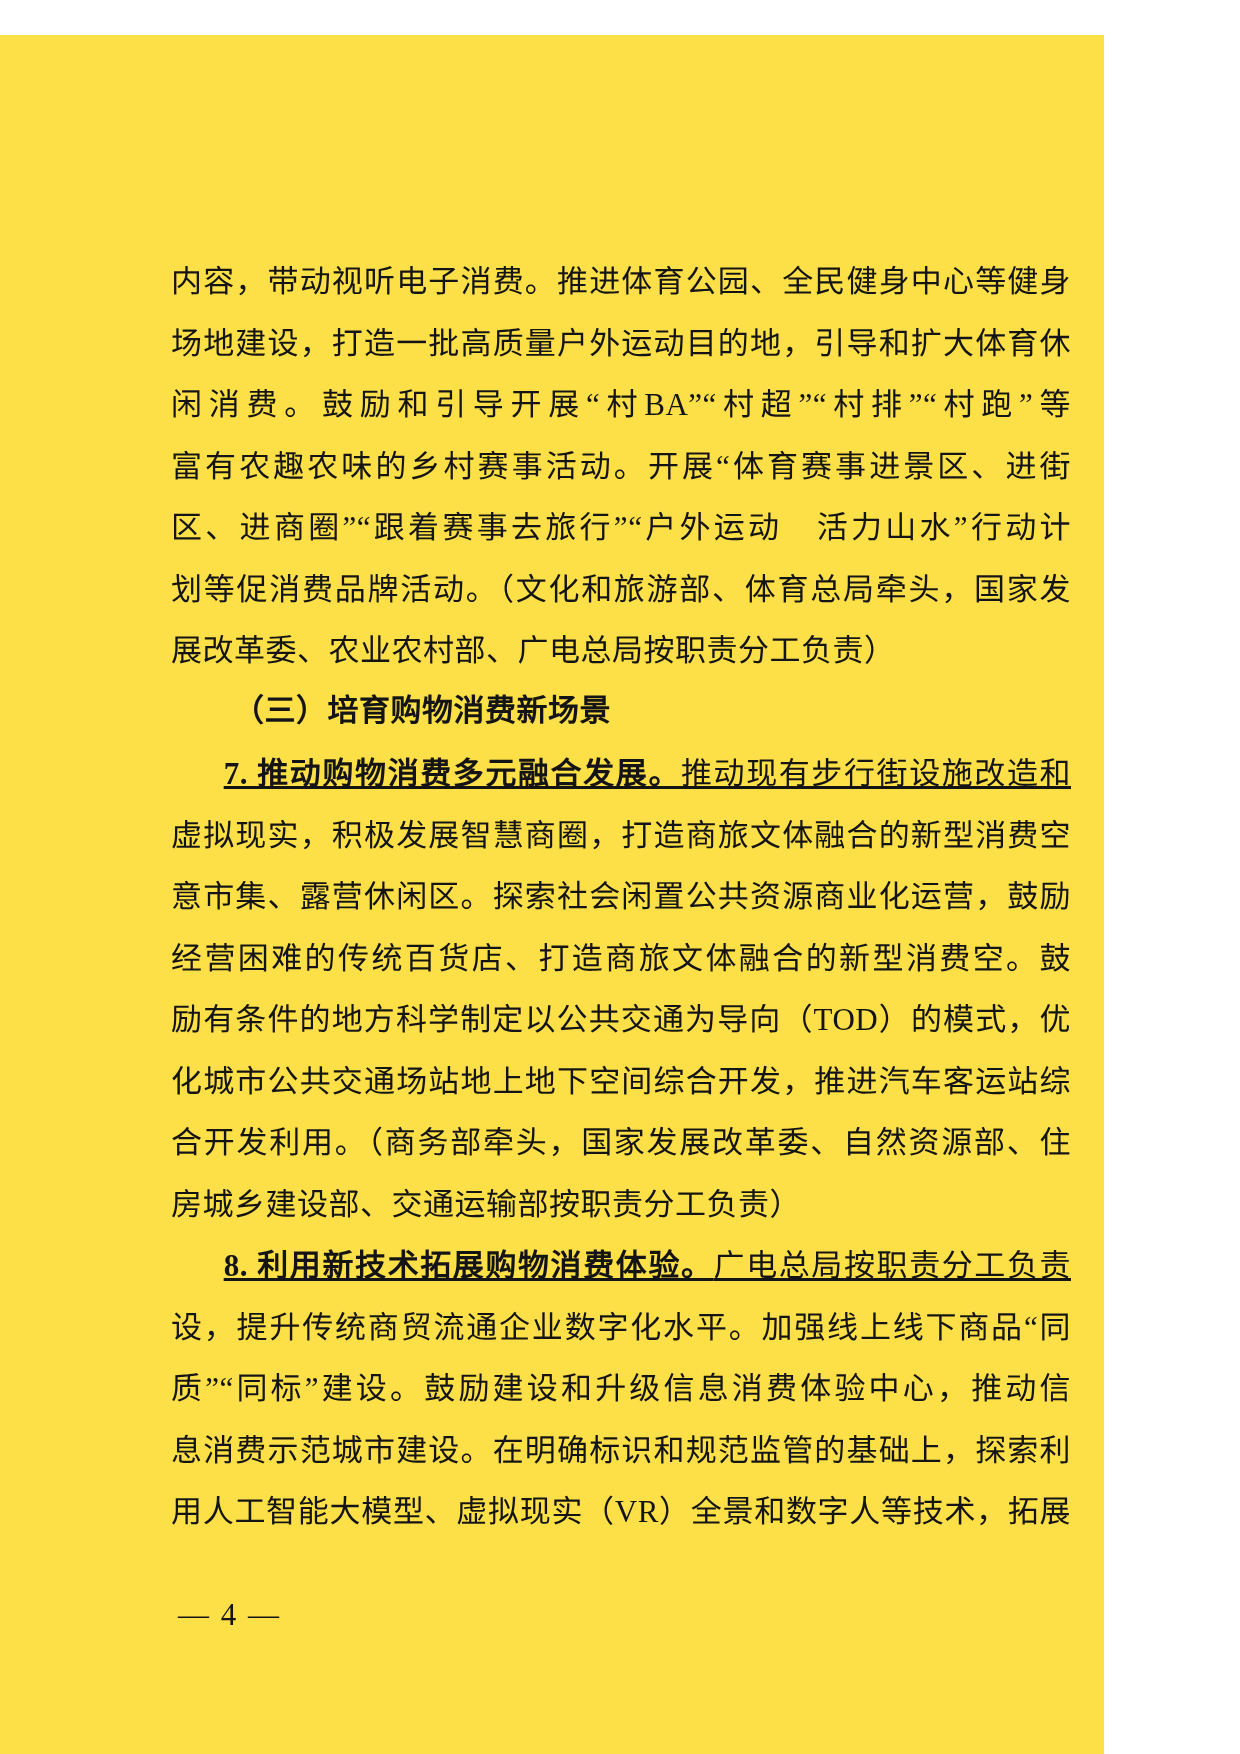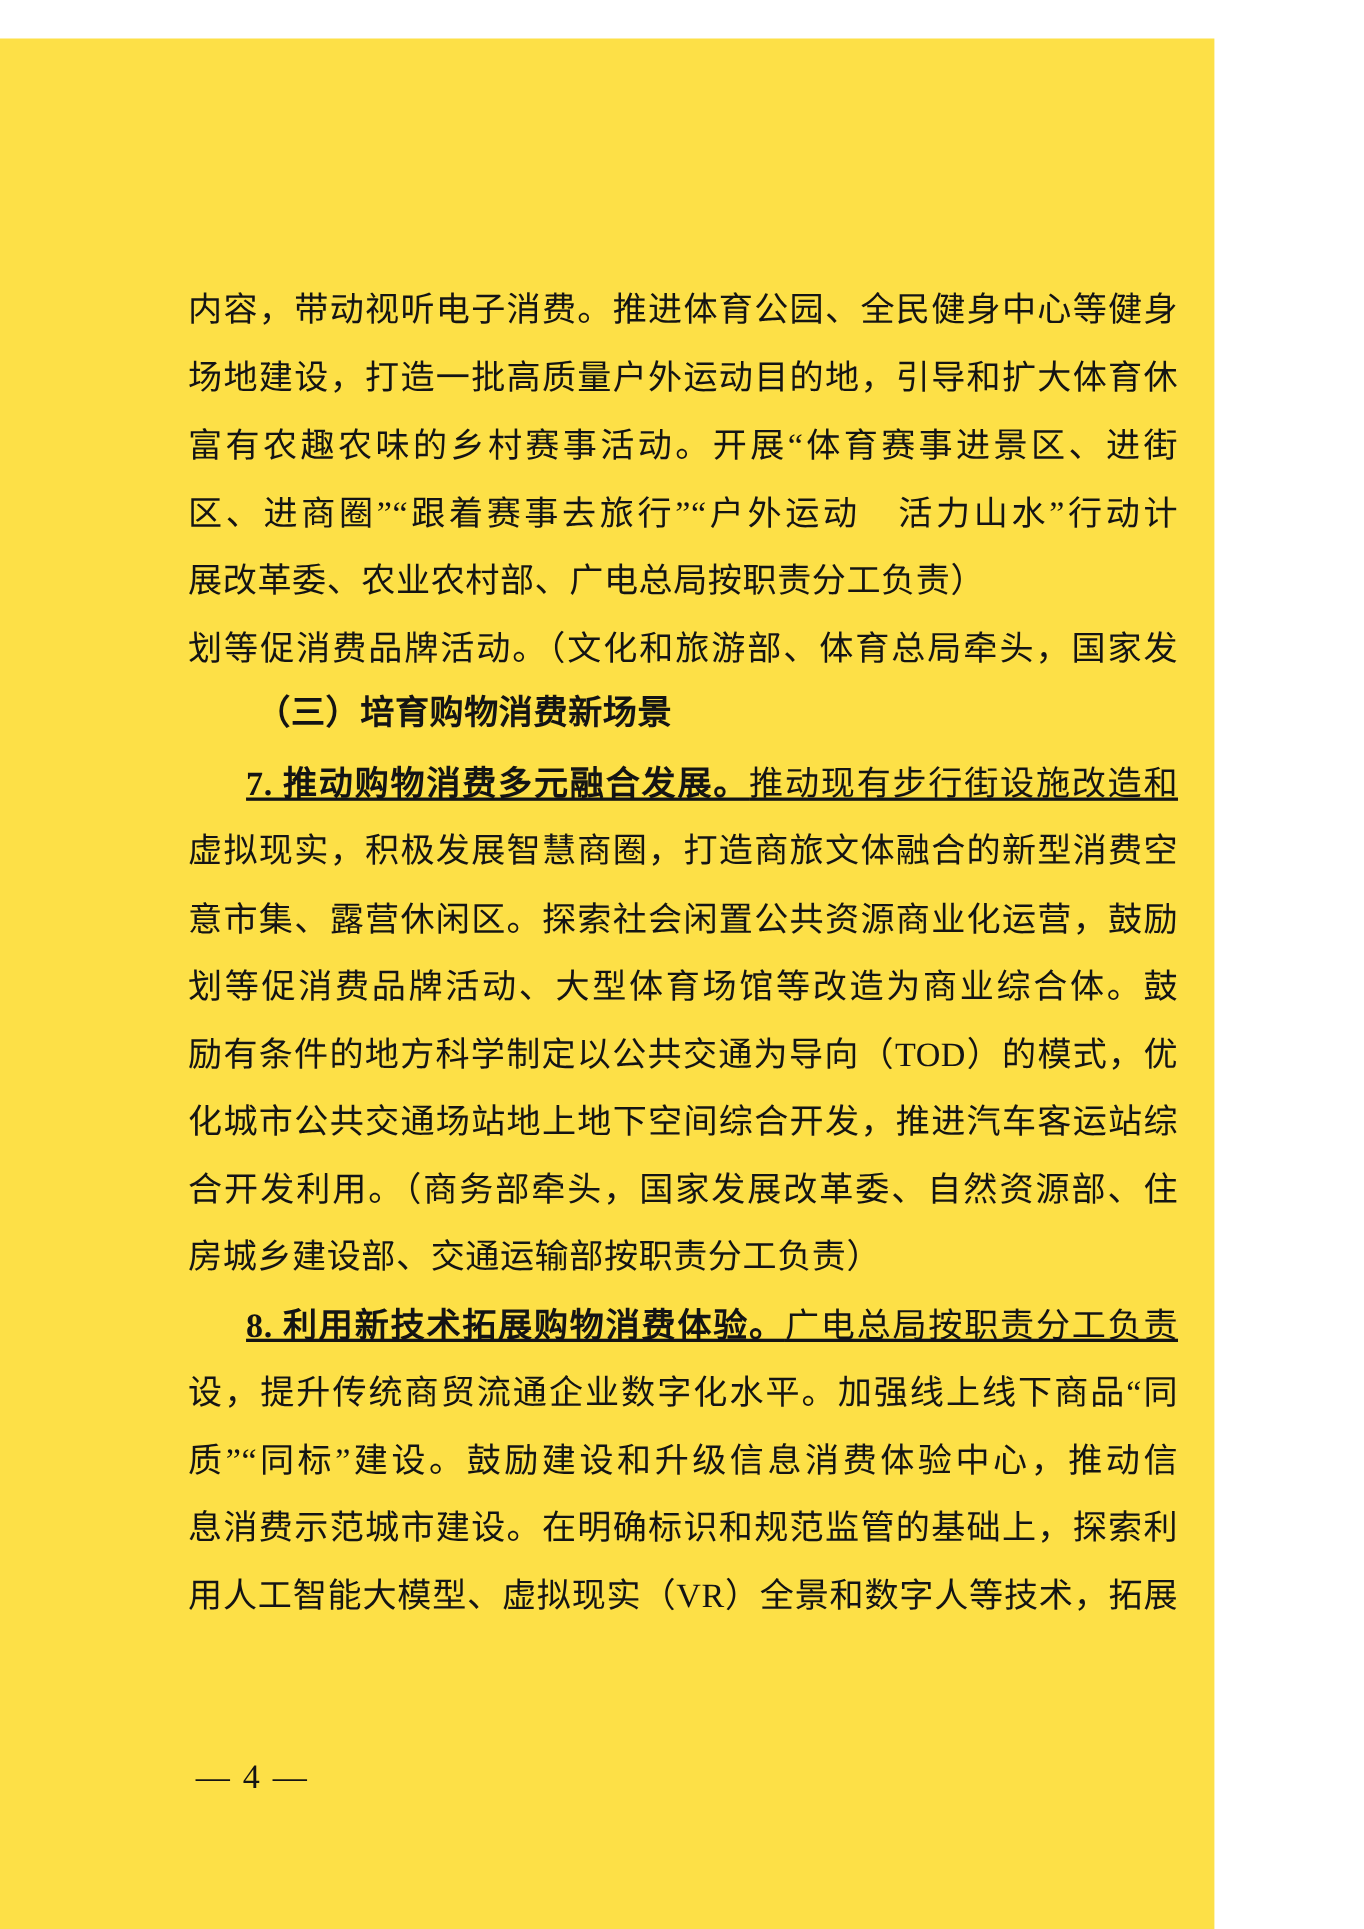--- a/index.html
+++ b/index.html
@@ -53,29 +53,30 @@
     color: #141414;
   }
 </style>
 </head>
 <body>
 
 <div class="page">
   <div class="text-block">
       <div class="line justify"><span class="seg">内容，带动视听电子消费。推进体育公园、全民健身中心等健身</span></div>
       <div class="line justify"><span class="seg">场地建设，打造一批高质量户外运动目的地，引导和扩大体育休</span></div>
+      <div class="line justify"><span class="seg">闲消费。鼓励和引导开展“村BA”“村超”“村排”“村跑”等</span></div>
       <div class="line justify"><span class="seg">富有农趣农味的乡村赛事活动。开展“体育赛事进景区、进街</span></div>
       <div class="line justify"><span class="seg">区、进商圈”“跟着赛事去旅行”“户外运动　活力山水”行动计</span></div>
+      <div class="line justify"><span class="seg">划等促消费品牌活动。（文化和旅游部、体育总局牵头，国家发</span></div>
       <div class="line left"><span class="seg">展改革委、农业农村部、广电总局按职责分工负责）</span></div>
-      <div class="line justify"><span class="seg">划等促消费品牌活动。（文化和旅游部、体育总局牵头，国家发</span></div>
       <div class="line left indent-heading"><span class="seg b">（三）培育购物消费新场景</span></div>
       <div class="line justify indent-number"><span class="seg b">7. 推动购物消费多元融合发展。</span><span class="seg">推动现有步行街设施改造和</span></div>
       <div class="line justify"><span class="seg">虚拟现实，积极发展智慧商圈，打造商旅文体融合的新型消费空</span></div>
       <div class="line justify"><span class="seg">意市集、露营休闲区。探索社会闲置公共资源商业化运营，鼓励</span></div>
-      <div class="line justify"><span class="seg">划等促消费品牌活动、大型体育场馆等改造为商业综合体。鼓</span></div>
+      <div class="line justify"><span class="seg">经营困难的传统百货店、打造商旅文体融合的新型消费空。鼓</span></div>
       <div class="line justify"><span class="seg">励有条件的地方科学制定以公共交通为导向（TOD）的模式，优</span></div>
       <div class="line justify"><span class="seg">化城市公共交通场站地上地下空间综合开发，推进汽车客运站综</span></div>
       <div class="line justify"><span class="seg">合开发利用。（商务部牵头，国家发展改革委、自然资源部、住</span></div>
       <div class="line left"><span class="seg">房城乡建设部、交通运输部按职责分工负责）</span></div>
       <div class="line justify indent-number"><span class="seg b">8. 利用新技术拓展购物消费体验。</span><span class="seg">广电总局按职责分工负责</span></div>
       <div class="line justify"><span class="seg">设，提升传统商贸流通企业数字化水平。加强线上线下商品“同</span></div>
       <div class="line justify"><span class="seg">质”“同标”建设。鼓励建设和升级信息消费体验中心，推动信</span></div>
       <div class="line justify"><span class="seg">息消费示范城市建设。在明确标识和规范监管的基础上，探索利</span></div>
       <div class="line justify"><span class="seg">用人工智能大模型、虚拟现实（VR）全景和数字人等技术，拓展</span></div>
     </div>

